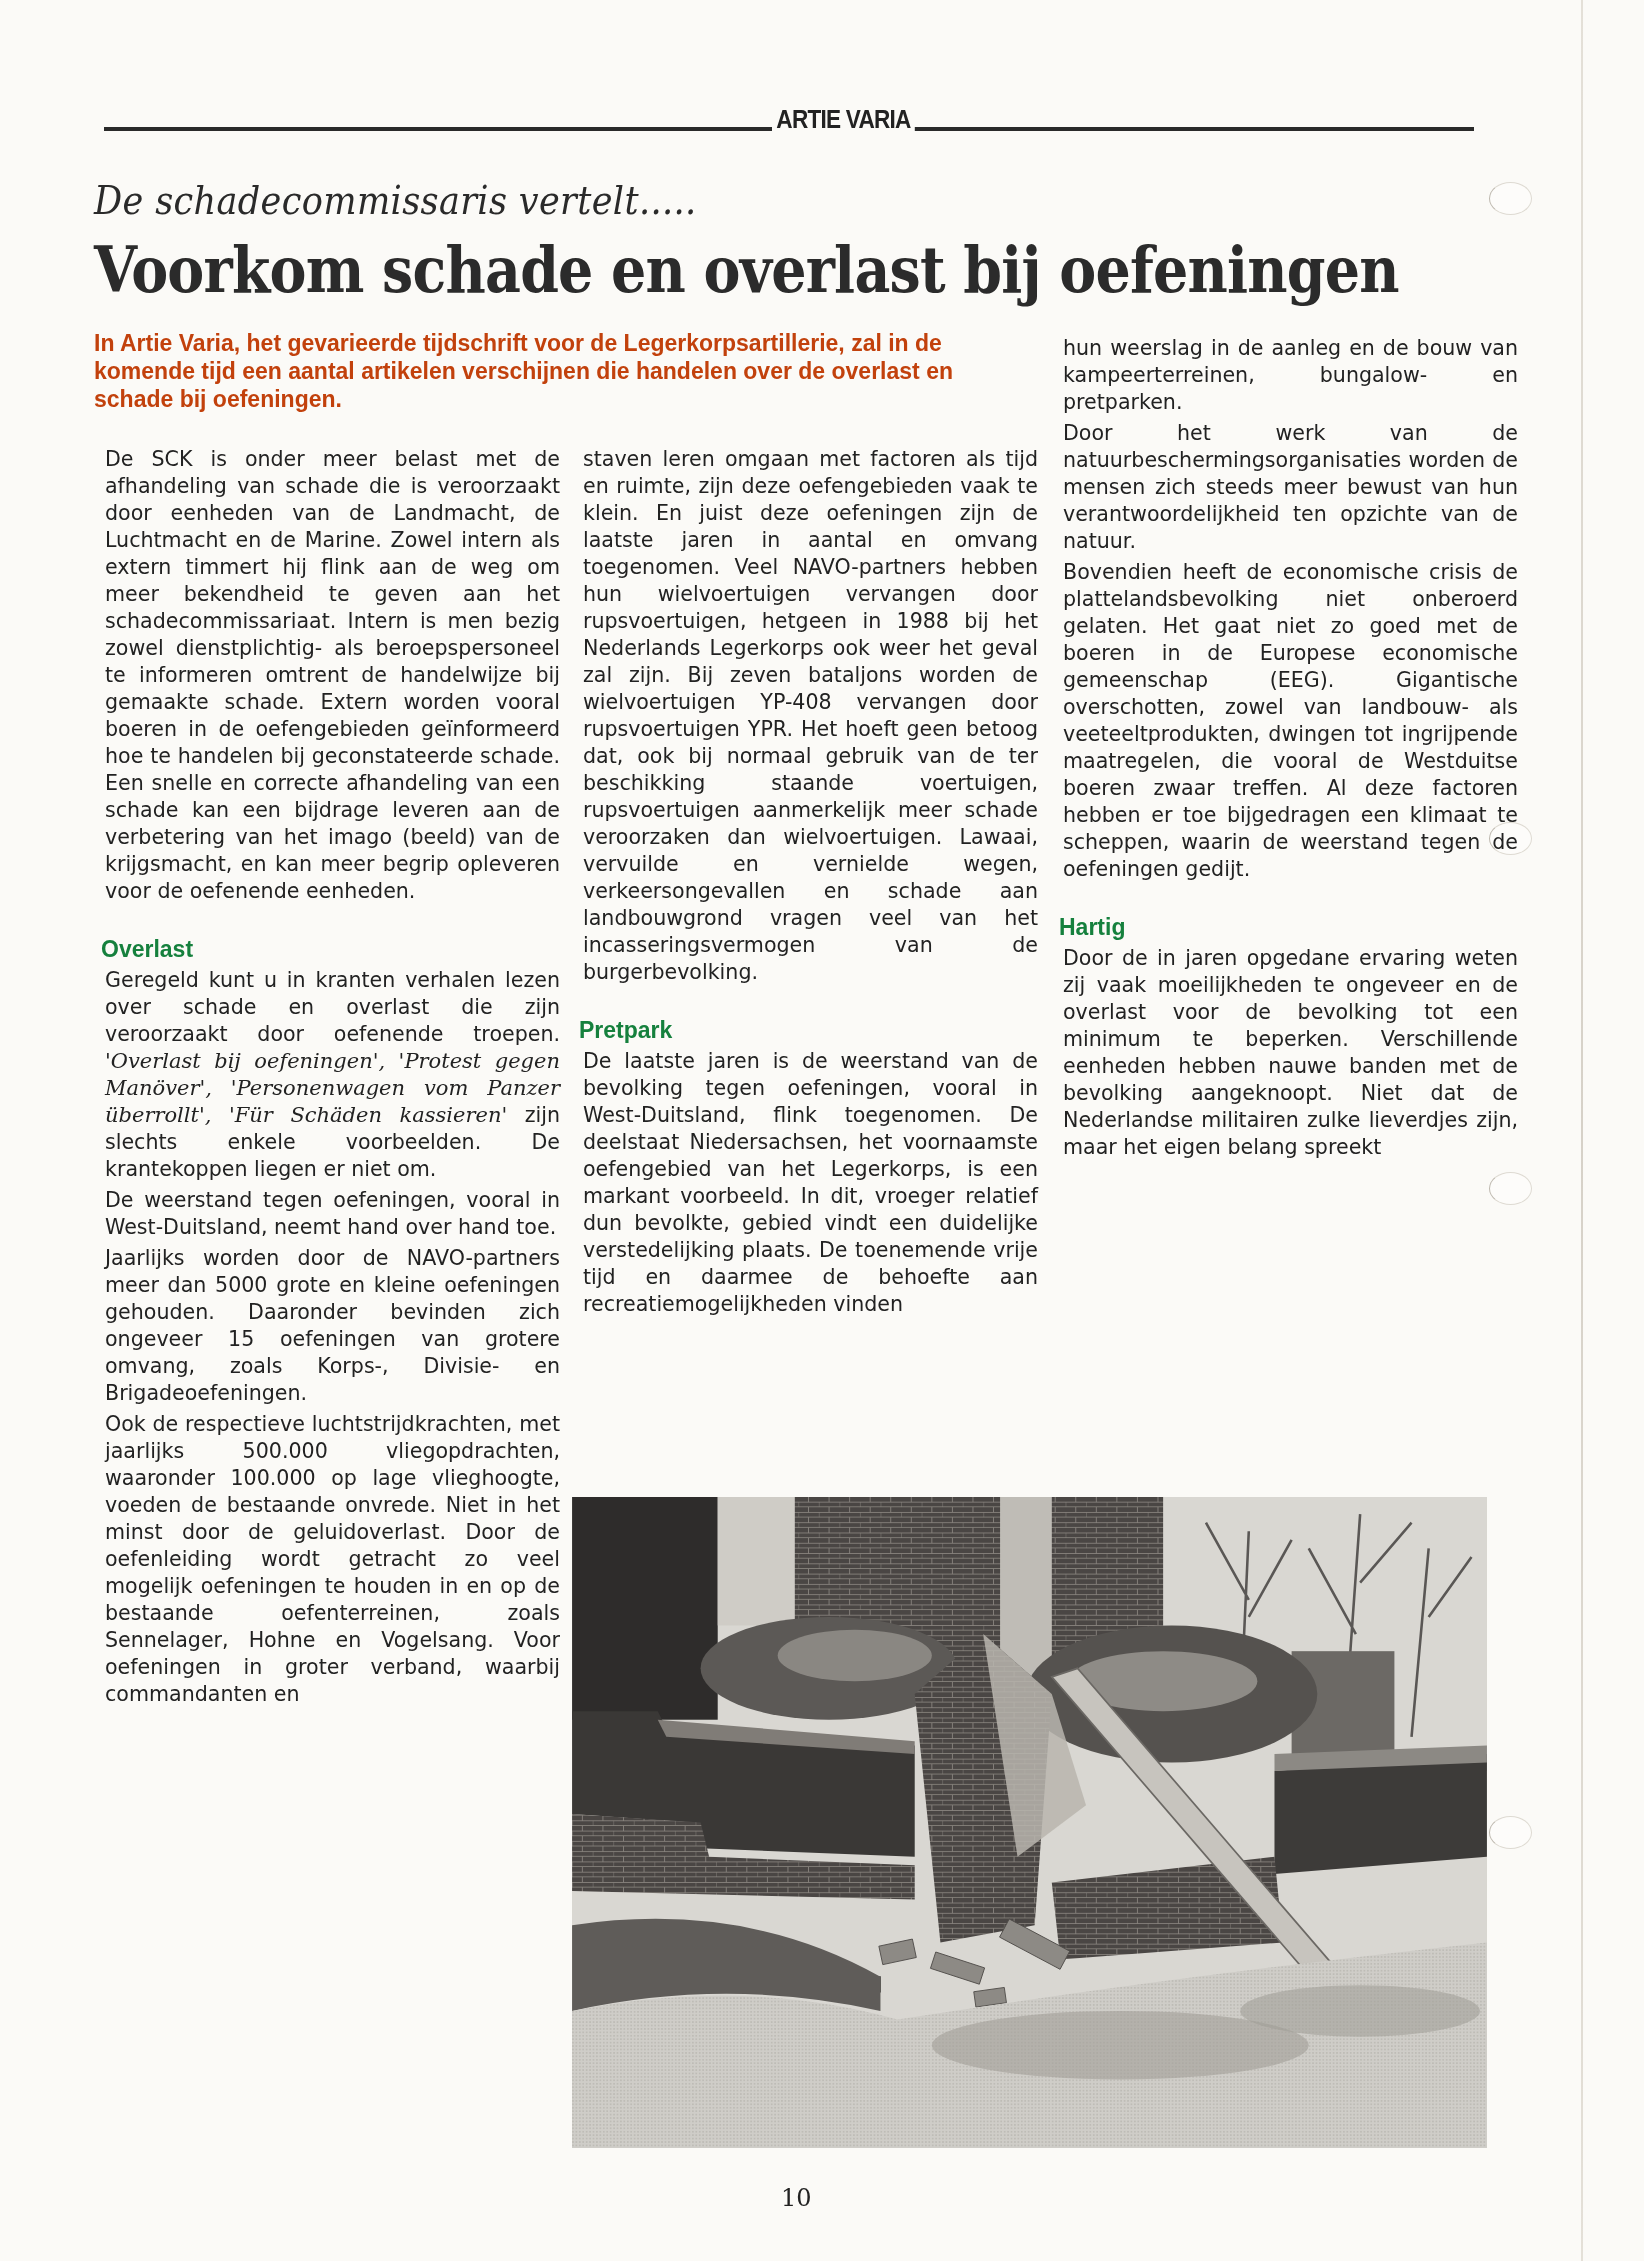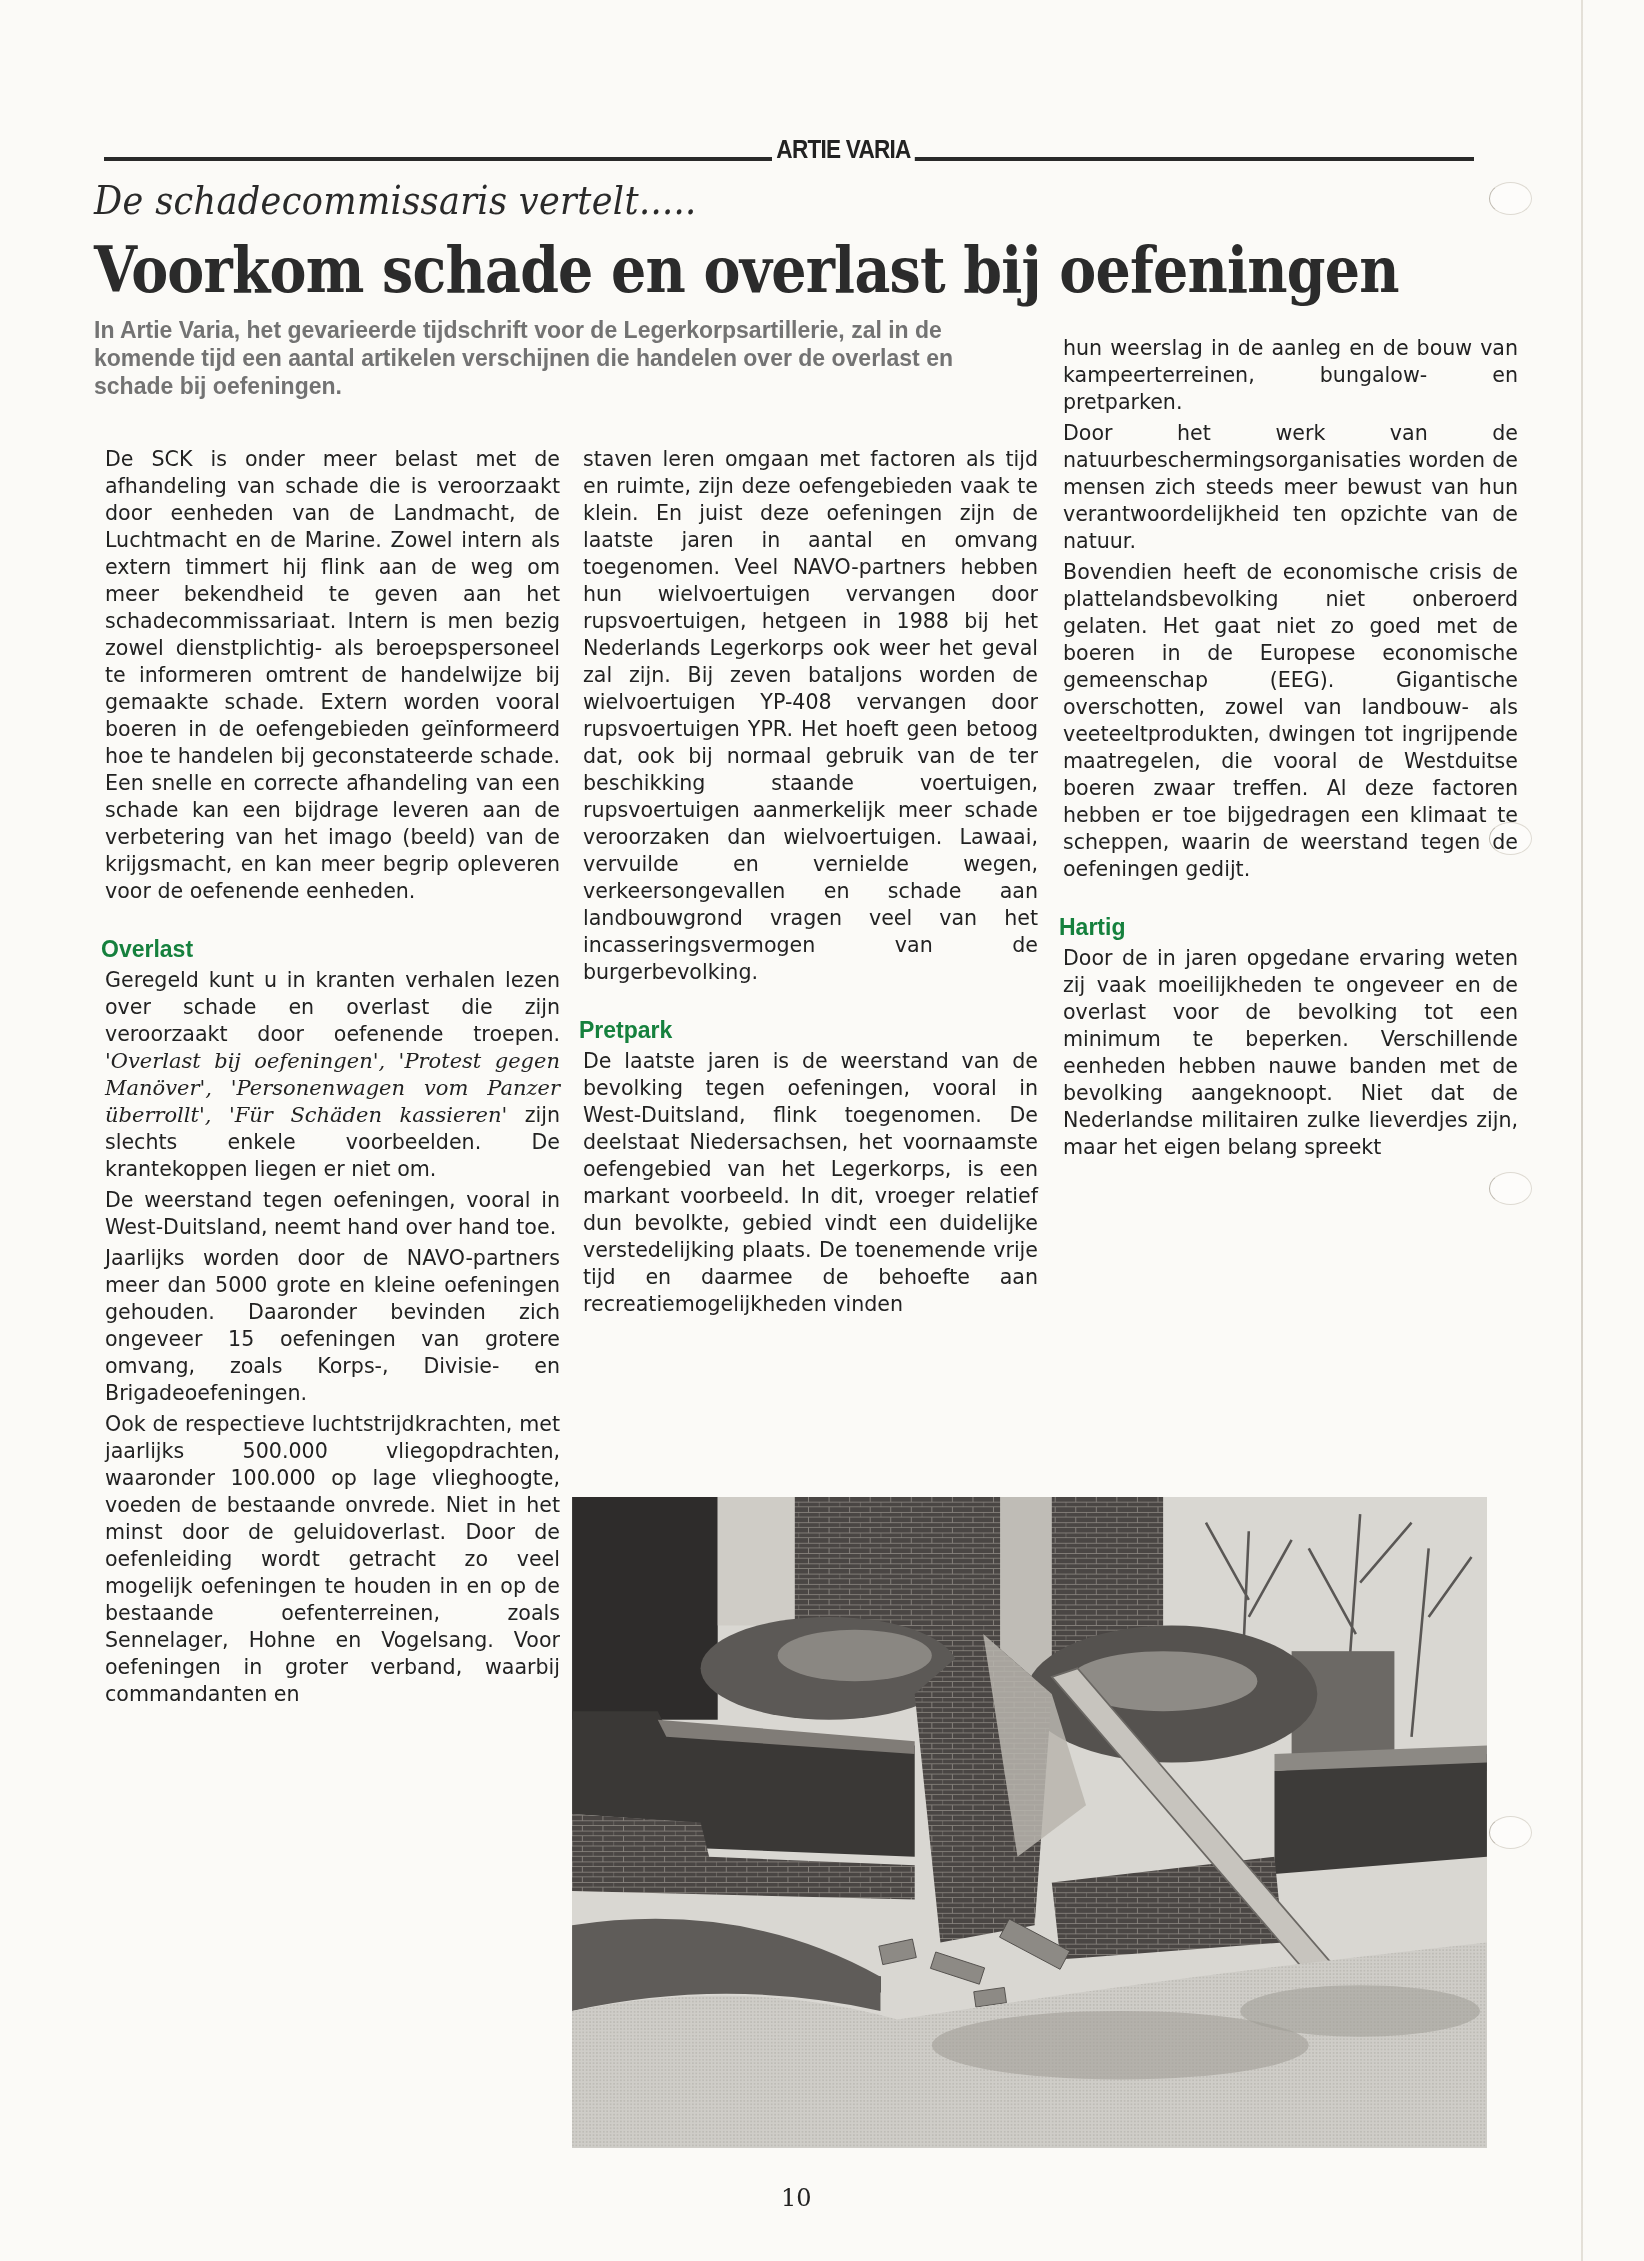--- a/index.html
+++ b/index.html
@@ -13,21 +13,21 @@
   .paper-edge {
     position: absolute; left: 1581px; top: 0; width: 1.7px; height: 2261px;
     background: linear-gradient(to bottom, #e4e0d8, #d6d1c8, #e4e0d8);
   }
   .punch-hole {
     position: absolute; width: 41px; height: 31px; border-radius: 50%;
     border: 0.9px solid #dedad2; border-left-color: #bdb8ae; background: #fdfcfa;
   }
   
   .masthead {
-    position: absolute; left: 104px; top: 134px; width: 1370px; height: 34px;
+    position: absolute; left: 104px; top: 104px; width: 1370px; height: 34px;
   }
   .masthead .rule {
     position: absolute; left: 0; right: 0; top: 23px; height: 4.3px; background: #2a2a2a;
   }
   .masthead .label {
     position: absolute; left: 668px; top: 0; padding: 0 5.1px;
     background: #fbfaf7;
     font-family: "Liberation Sans", sans-serif; font-weight: bold;
     font-size: 26.6px; letter-spacing: -0.9px; transform: scaleX(0.85); transform-origin: left;
     color: #222;
@@ -38,23 +38,23 @@
     font-size: 39px; color: #2a2a2a; letter-spacing: 0.4px;
     transform: scaleX(0.9); transform-origin: left;
   }
   .headline {
     position: absolute; left: 94px; top: 233px; width: 1405px;
     font-family: "DejaVu Serif", serif; font-weight: bold;
     font-size: 63px; color: #2b2b2b; letter-spacing: -0.9px;
     transform: scaleX(0.88); transform-origin: left; white-space: nowrap;
   }
   .lead {
-    position: absolute; left: 94px; top: 316px; width: 925px;
+    position: absolute; left: 94px; top: 329px; width: 925px;
     font-family: "Liberation Sans", sans-serif; font-weight: bold;
-    font-size: 23px; line-height: 28px; color: #737373;
+    font-size: 23px; line-height: 28px; color: #c2410c;
   }
   .col {
     position: absolute; width: 463px;
     font-family: "DejaVu Sans", sans-serif;
     font-size: 20.6px; line-height: 27px; color: #222;
     text-align: justify; hyphens: manual;
   }
   .col p { margin: 4px; }
   .col .gap { height: 26.6px; }
   .col h3 {

